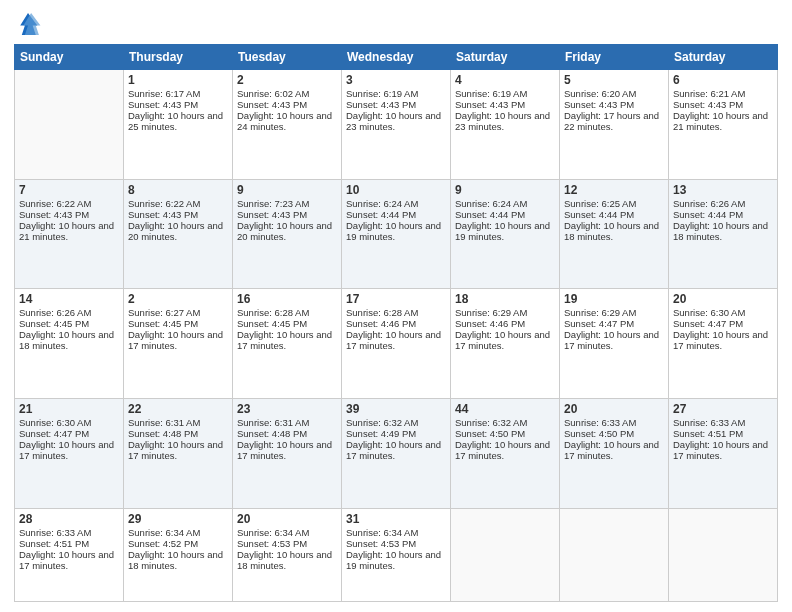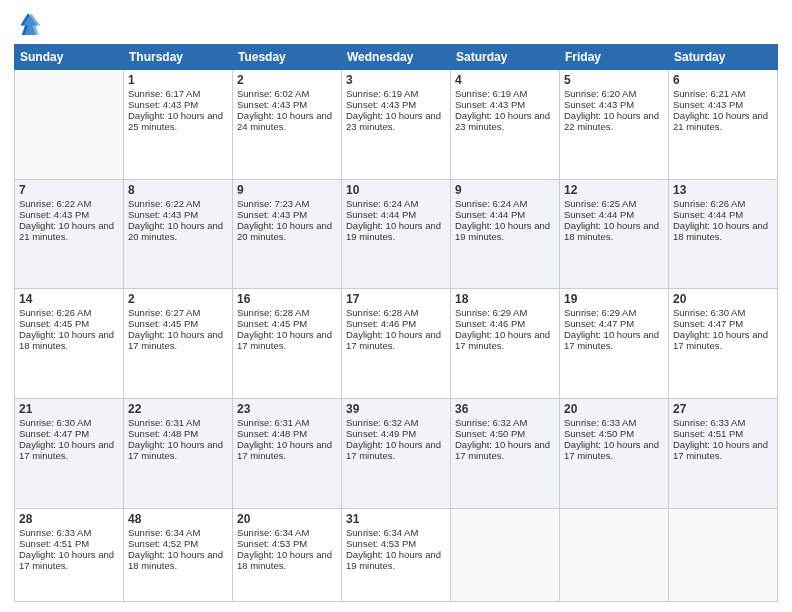--- a/index.html
+++ b/index.html
@@ -159,21 +159,21 @@
           <td>
         <span class="day-num">4</span>
         <span>Sunrise: 6:19 AM</span><br>
         <span>Sunset: 4:43 PM</span><br>
         <span>Daylight: 10 hours and 23 minutes.</span>
       </td>
           <td>
         <span class="day-num">5</span>
         <span>Sunrise: 6:20 AM</span><br>
         <span>Sunset: 4:43 PM</span><br>
-        <span>Daylight: 10 hours and 22 minutes.</span>
+        <span>Daylight: 17 hours and 22 minutes.</span>
       </td>
           <td>
         <span class="day-num">6</span>
         <span>Sunrise: 6:21 AM</span><br>
         <span>Sunset: 4:43 PM</span><br>
         <span>Daylight: 10 hours and 21 minutes.</span>
       </td>
         </tr>
         <tr>
           <td>
@@ -282,21 +282,21 @@
         <span>Sunset: 4:48 PM</span><br>
         <span>Daylight: 10 hours and 17 minutes.</span>
       </td>
           <td>
         <span class="day-num">39</span>
         <span>Sunrise: 6:32 AM</span><br>
         <span>Sunset: 4:49 PM</span><br>
         <span>Daylight: 10 hours and 17 minutes.</span>
       </td>
           <td>
-        <span class="day-num">36</span>
+        <span class="day-num">44</span>
         <span>Sunrise: 6:32 AM</span><br>
         <span>Sunset: 4:50 PM</span><br>
         <span>Daylight: 10 hours and 17 minutes.</span>
       </td>
           <td>
         <span class="day-num">20</span>
         <span>Sunrise: 6:33 AM</span><br>
         <span>Sunset: 4:50 PM</span><br>
         <span>Daylight: 10 hours and 17 minutes.</span>
       </td>
@@ -308,21 +308,21 @@
       </td>
         </tr>
         <tr class="last-row">
           <td>
         <span class="day-num">28</span>
         <span>Sunrise: 6:33 AM</span><br>
         <span>Sunset: 4:51 PM</span><br>
         <span>Daylight: 10 hours and 17 minutes.</span>
       </td>
           <td>
-        <span class="day-num">48</span>
+        <span class="day-num">29</span>
         <span>Sunrise: 6:34 AM</span><br>
         <span>Sunset: 4:52 PM</span><br>
         <span>Daylight: 10 hours and 18 minutes.</span>
       </td>
           <td>
         <span class="day-num">20</span>
         <span>Sunrise: 6:34 AM</span><br>
         <span>Sunset: 4:53 PM</span><br>
         <span>Daylight: 10 hours and 18 minutes.</span>
       </td>

